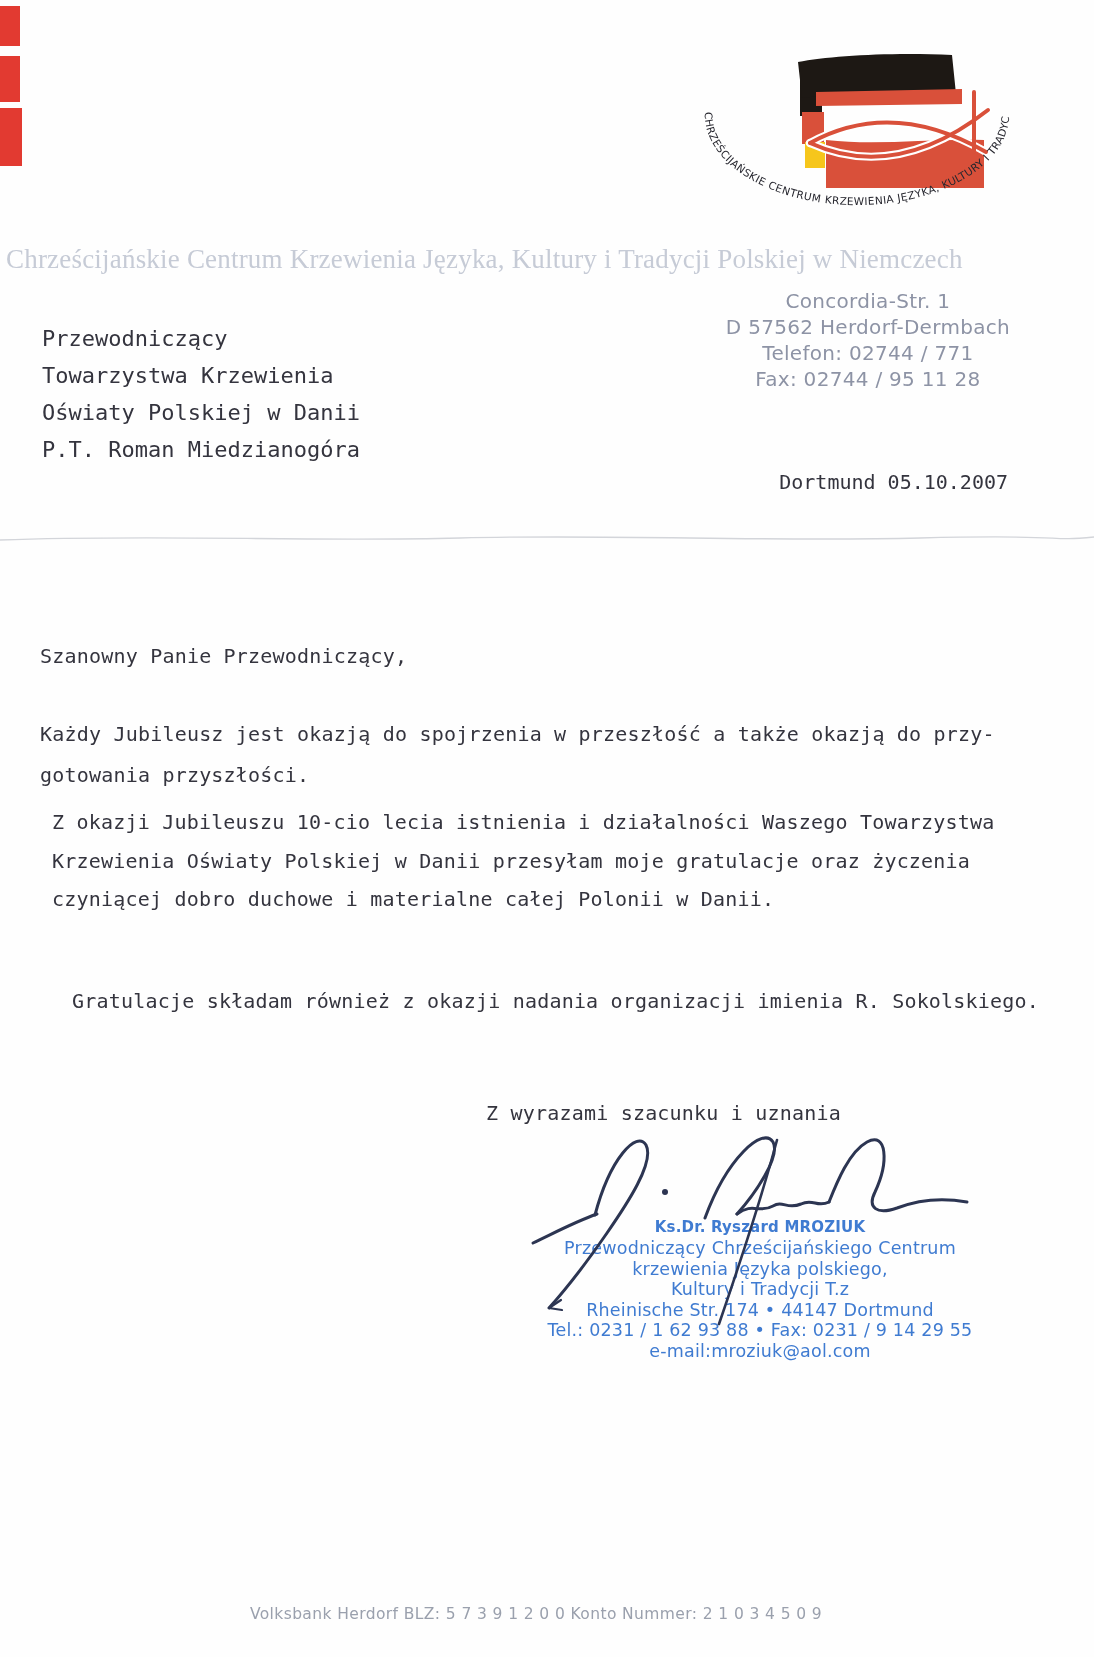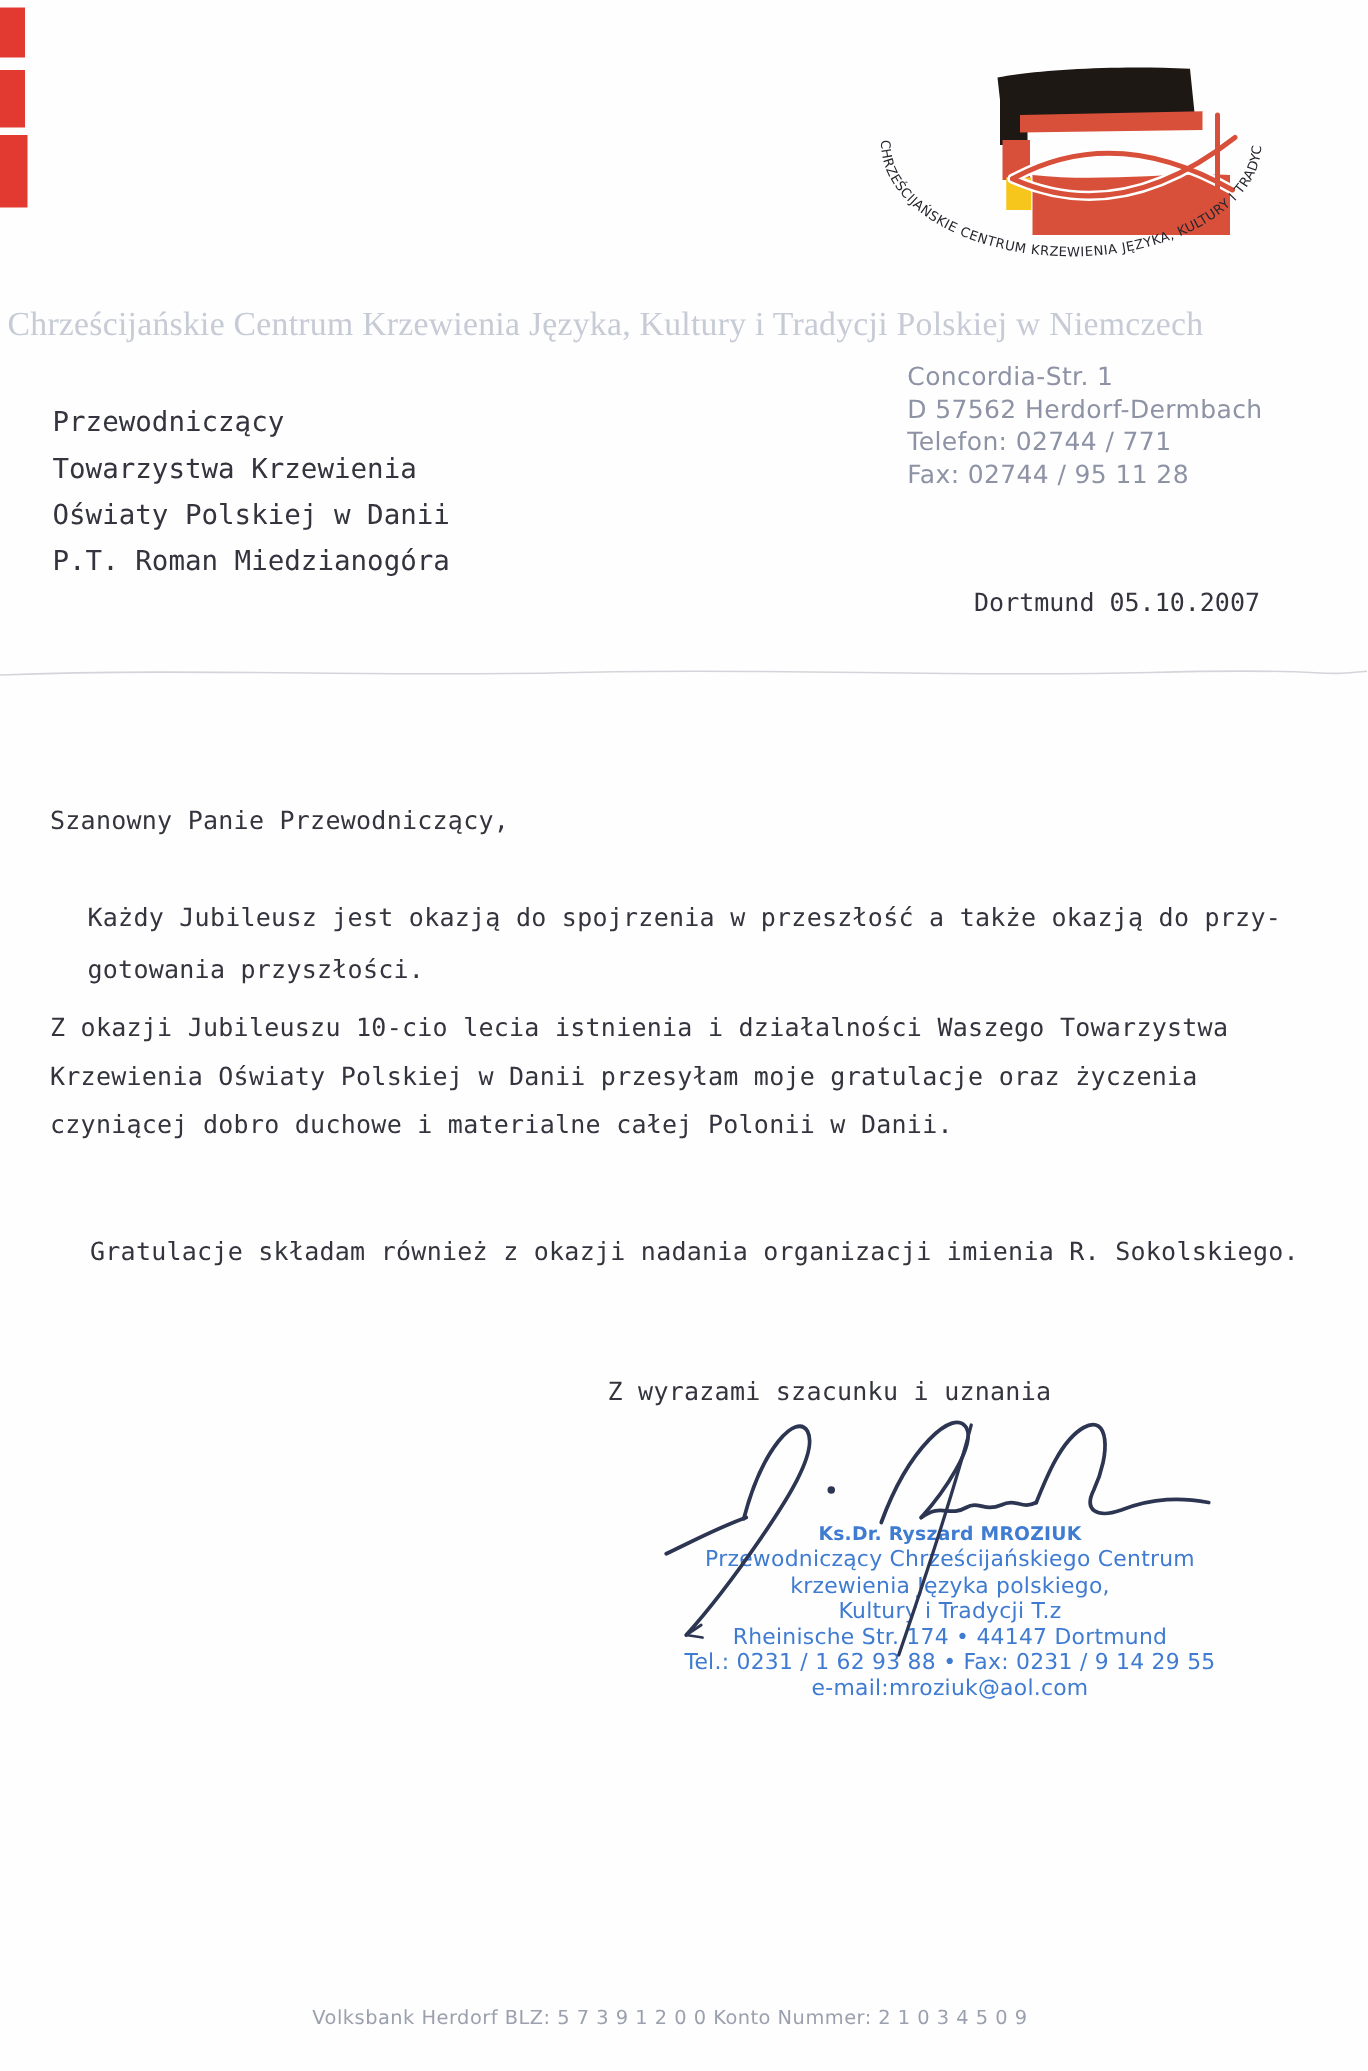--- a/index.html
+++ b/index.html
@@ -14,37 +14,37 @@
   .scan-mark.m3{top:108px;width:22px;height:58px;}
 
   .logo{position:absolute;left:690px;top:40px;}
 
   .org-line{
     position:absolute;left:6px;top:244px;width:1086px;
     font-family:"Liberation Serif",serif;font-size:27px;color:#c6cbd6;
     white-space:nowrap;letter-spacing:.2px;
   }
   .addr{
-    position:absolute;right:84px;top:288px;text-align:left;
+    position:absolute;right:84px;top:288px;text-align:center;
     font-size:20px;line-height:26px;color:#8d93a5;letter-spacing:.3px;
   }
   .recipient{
     position:absolute;left:42px;top:320px;
     font-family:"DejaVu Sans Mono",monospace;font-size:22px;line-height:37px;color:#34343e;
   }
   .dateline{
     position:absolute;right:86px;top:470px;
     font-family:"DejaVu Sans Mono",monospace;font-size:20px;color:#34343e;
   }
   .fold{position:absolute;left:0;top:530px;}
 
   .mono{font-family:"DejaVu Sans Mono",monospace;color:#34343e;font-size:20px;letter-spacing:.2px;}
   .salutation{position:absolute;left:40px;top:644px;}
-  .para1{position:absolute;left:40px;top:714px;line-height:41px;margin-left:30px;}
-  .para2{position:absolute;left:40px;top:803px;line-height:38.5px;}
+  .para1{position:absolute;left:40px;top:714px;line-height:41px;}
+  .para2{position:absolute;left:52px;top:803px;line-height:38.5px;}
   .para3{position:absolute;left:40px;top:989px;margin-left:32px;}
   .closing{position:absolute;left:486px;top:1101px;}
 
   .signature{position:absolute;left:515px;top:1118px;z-index:3;}
 
   .stamp{
     position:absolute;left:510px;top:1216px;width:500px;text-align:center;
     color:#3f7bd1;z-index:2;letter-spacing:.2px;
   }
   .stamp .name{font-size:15px;font-weight:bold;line-height:22px;}

